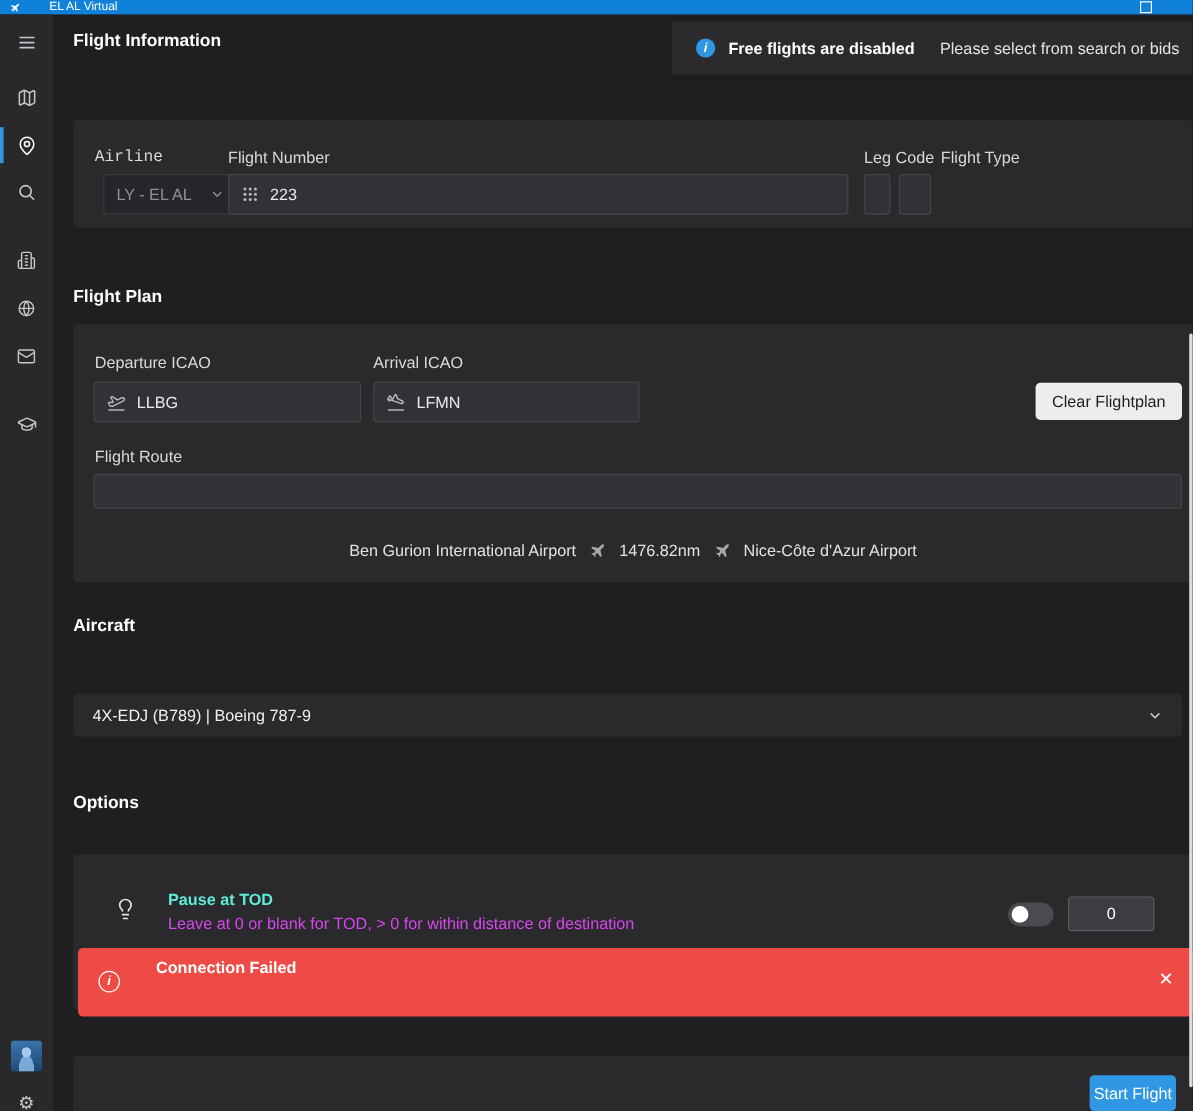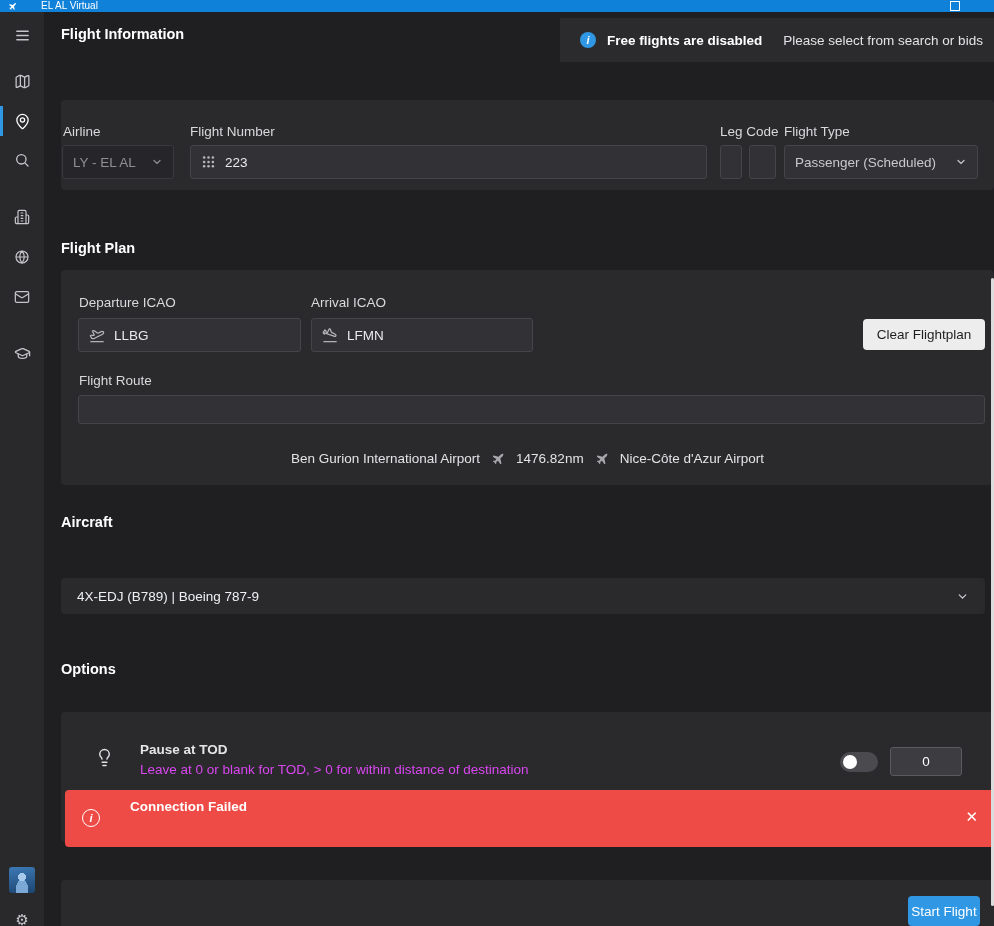--- a/index.html
+++ b/index.html
@@ -48,22 +48,22 @@
   .input, .select {
     height:34px; background:#323236; border:1px solid #454549; border-radius:3px;
     display:flex; align-items:center; padding:0 10px; gap:9px; color:#eaeaec;
   }
   .select { justify-content:space-between; }
   .select .sel-text { white-space:nowrap; overflow:hidden; }
   .select-disabled { background:#26262a; border-color:#3a3a3e; color:#8f8f94; }
   .chev { flex:none; }
 
   
-  .lbl-airline { left:2px; top:24px; }
-  .sel-airline { left:1px; top:45px; width:112px; }
+  .lbl-airline { left:18px; top:24px;font-family:Liberation Mono, monospace; }
+  .sel-airline { left:25px; top:45px; width:112px; }
   .lbl-fno { left:129px; top:24px; }
   .inp-fno { left:129px; top:45px; width:517px; }
   .lbl-leg { left:659px; top:24px; }
   .inp-leg1 { left:659px; top:45px; width:22px; padding:0 4px; }
   .inp-leg2 { left:688px; top:45px; width:27px; padding:0 4px; }
   .lbl-ftype { left:723px; top:24px; }
   .sel-ftype { left:723px; top:45px; width:194px; color:#c9c9cd; }
 
   
   .lbl-dep { left:18px; top:25px; }
@@ -75,21 +75,21 @@
   .btn-clear { left:802px; top:49px; width:122px; height:31px; background:#ededed; color:#1e1e1e; }
   .lbl-route { left:18px; top:103px; }
   .inp-route { left:17px; top:125px; width:907px; height:29px; }
   .route-summary { left:0; top:181px; width:933px; display:flex; align-items:center; justify-content:center; gap:11px; color:#e3e3e6; }
 
   
   .sel-aircraft { top:578px; left:61px; width:924px; height:36px; background:#2a2a2d; border:none; border-radius:4px; padding:0 16px; color:#eef0f2; }
 
   
   .bulb { left:34px; top:36px; }
-  .opt-title { left:79px; top:30px; font-weight:bold; color:#e5e5e5; }
+  .opt-title { left:79px; top:30px; font-weight:bold; color:#5eead4; }
   .opt-desc { left:79px; top:50px; color:#d946ef; }
   .toggle { left:779px; top:40px; width:38px; height:20px; border-radius:10px; background:#4a4a4f; cursor:pointer; }
   .knob { position:absolute; left:3px; top:3px; width:14px; height:14px; border-radius:50%; background:#ffffff; }
   .opt-input { left:829px; top:35px; width:72px; height:29px; background:#3c3c41; border:1px solid #5a5a5f; border-radius:3px; color:#ffffff; display:flex; align-items:center; justify-content:center; }
 
   
   .toast { top:790px; left:65px; width:929px; height:57px; background:#ef4b46; border-radius:4px; color:#ffffff; z-index:5; }
   .toast-icon { left:17px; top:19px; width:18px; height:18px; border:1.6px solid #ffffff; border-radius:50%; display:flex; align-items:center; justify-content:center; font-size:11px; font-style:italic; font-weight:bold; }
   .toast-title { left:65px; top:9px; font-weight:bold; }
   .toast-msg { left:65px; top:28px; color:rgba(255,255,255,0.93); }
@@ -202,26 +202,20 @@
         <circle cx="19" cy="18" r="2"></circle>
       </svg>
     <span>223</span>
   </div>
 
   <div class="abs field-label lbl-leg">Leg Code</div>
   <div class="abs input inp-leg1"></div>
   <div class="abs input inp-leg2"></div>
 
   <div class="abs field-label lbl-ftype">Flight Type</div>
-  <div class="abs select sel-ftype">
-    <span class="sel-text">Passenger (Scheduled)</span>
-    <svg class="chev" width="12" height="12" viewBox="0 0 24 24" fill="none" stroke="#c9c9cd" stroke-width="2.4" stroke-linecap="round">
-        <path d="m6 9 6 6 6-6"></path>
-      </svg>
-  </div>
 </div>
 
 <div class="abs heading" style="top:240px; left:61px;">Flight Plan</div>
 
 <div class="abs card card2">
   <div class="abs field-label lbl-dep">Departure ICAO</div>
   <div class="abs input inp-dep">
     <svg width="16" height="16" viewBox="0 0 24 24" fill="none" stroke="#b9b9bd" stroke-width="1.8" stroke-linejoin="round">
         <path d="M2 22h20"></path>
         <path d="M6.36 17.4 4 17l-2-4 1.1-.55a2 2 0 0 1 1.8 0l.17.1a2 2 0 0 0 1.8 0L8 12 5 6l.9-.45a2 2 0 0 1 2.09.2l4.02 3a2 2 0 0 0 2.1.2l4.19-2.06a2.41 2.41 0 0 1 1.73-.17L21 7a1.4 1.4 0 0 1 .87 1.99l-.38.76c-.23.46-.6.84-1.07 1.08L7.58 17.2a2 2 0 0 1-1.22.18Z"></path>

